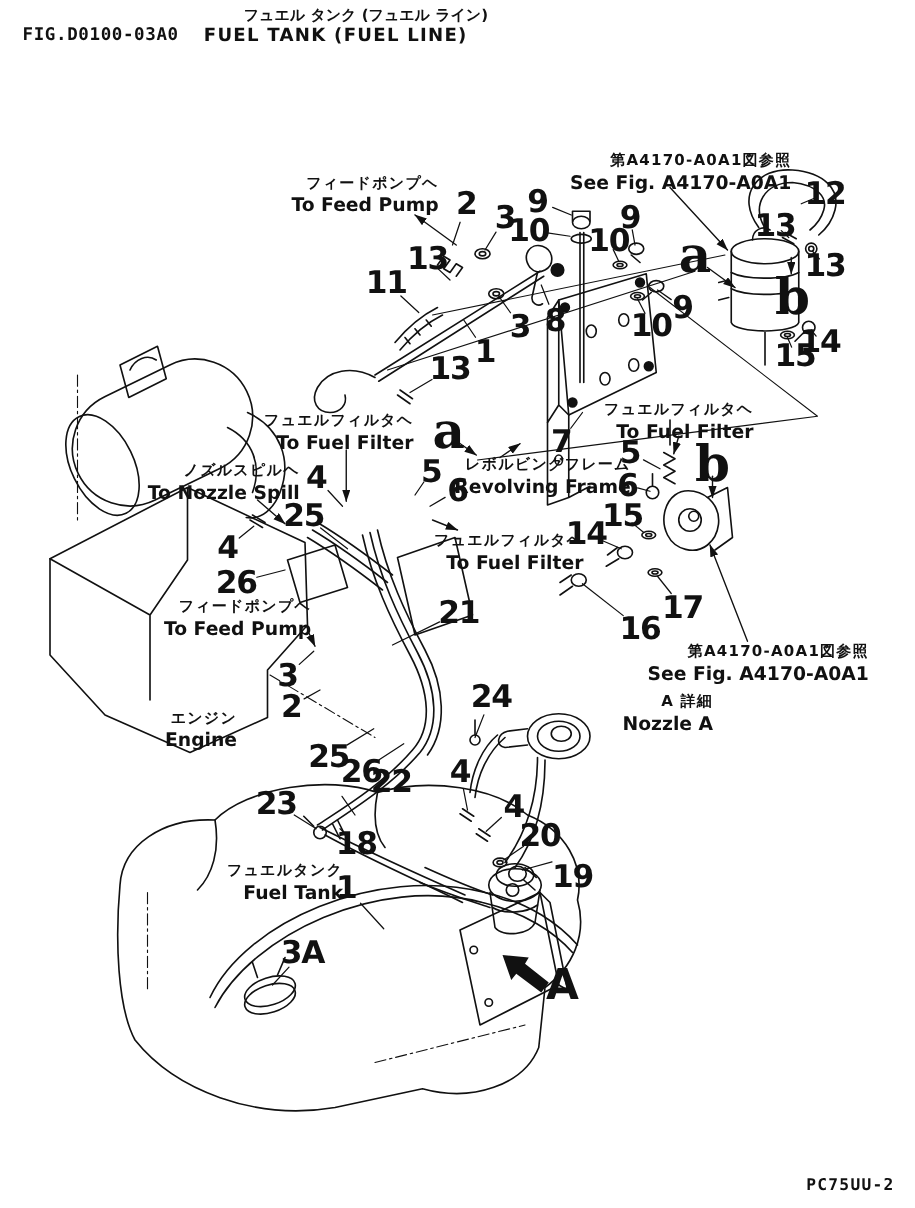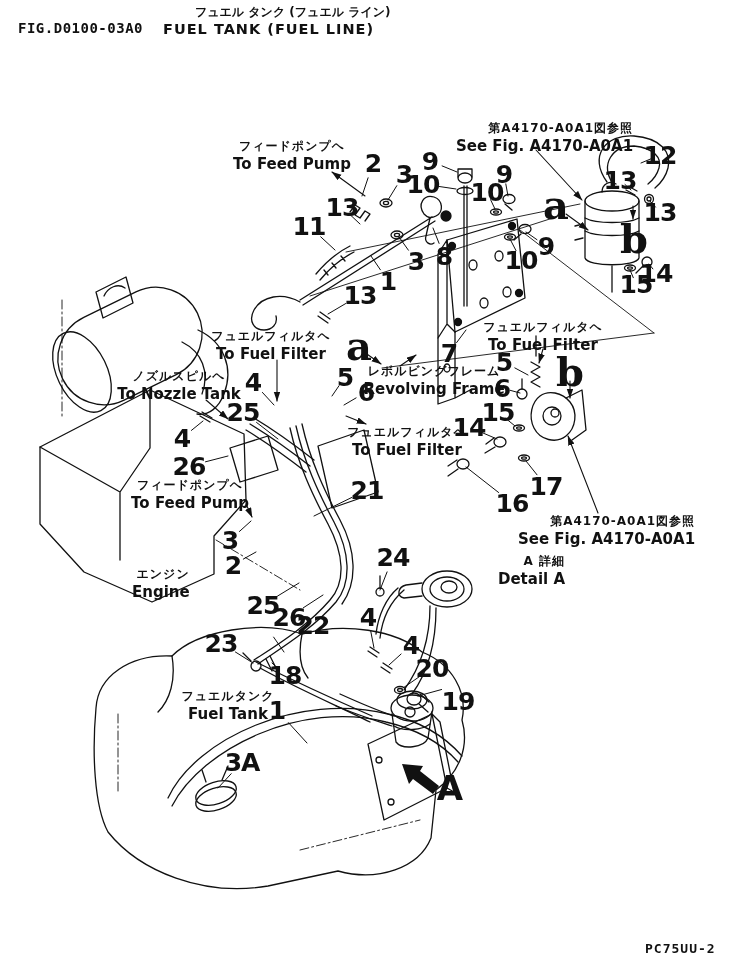--- a/index.html
+++ b/index.html
@@ -7,21 +7,21 @@
         font-family:"Liberation Sans",sans-serif;color:#111;}
   #drawing{position:absolute;left:0;top:0;}
   #header{position:absolute;left:18px;top:4px;display:flex;align-items:flex-end;gap:20px;white-space:nowrap;}
   #fig-code{font:700 14px "DejaVu Sans Mono",monospace;letter-spacing:.5px;padding-bottom:1px;}
   #header .titles{line-height:1.1;}
   #header .jp{font:700 12px "DejaVu Sans",sans-serif;margin-left:32px;}
   #header .en{font:700 14.5px "DejaVu Sans",sans-serif;letter-spacing:1px;}
   #footer{position:absolute;left:645px;top:941px;font:700 13px "DejaVu Sans Mono",monospace;letter-spacing:1px;}
   .callout{position:absolute;transform:translate(-50%,-50%);
            font:700 25px "DejaVu Sans",sans-serif;letter-spacing:-1px;white-space:nowrap;}
-  .annotation{position:absolute;white-space:nowrap;line-height:1.2;text-align:center;}
+  .annotation{position:absolute;white-space:nowrap;line-height:1.2;text-align:right;}
   .annotation .jp{font:700 12px "DejaVu Sans",sans-serif;letter-spacing:1px;}
   .annotation .en{font:700 15px "DejaVu Sans",sans-serif;}
   .annotation.left{text-align:right;}
   .annotation.center{transform:translateX(-50%);}
   .detail-letter{position:absolute;transform:translate(-50%,-50%);
                  font:700 40px "DejaVu Serif",serif;}
   .view-letter{font:700 34px "DejaVu Sans",sans-serif;}
 </style>
 </head>
 <body>
@@ -279,21 +279,21 @@
       <div class="annotation center" style="left: 434px; top: 363px;">
         <div class="jp">レボルビングフレーム</div>
         <div class="en">Revolving Frame</div>
       </div>
       <div class="annotation center" style="left: 543px; top: 319px;">
         <div class="jp">フュエルフィルタヘ</div>
         <div class="en">To Fuel Filter</div>
       </div>
       <div class="annotation center" style="left: 173px; top: 368px; padding-left: 12px;">
         <div class="jp">ノズルスピルヘ</div>
-        <div class="en">To Nozzle Tank</div>
+        <div class="en">To Nozzle Spill</div>
       </div>
       <div class="annotation center" style="left: 407px; top: 424px;">
         <div class="jp">フュエルフィルタヘ</div>
         <div class="en">To Fuel Filter</div>
       </div>
       <div class="annotation center" style="left: 190px; top: 477px;">
         <div class="jp">フィードポンプヘ</div>
         <div class="en">To Feed Pump</div>
       </div>
       <div class="annotation left" style="left: 132px; top: 529px; margin-top: 37px;">
@@ -303,21 +303,21 @@
       <div class="annotation center" style="left: 228px; top: 688px;">
         <div class="jp">フュエルタンク</div>
         <div class="en">Fuel Tank</div>
       </div>
       <div class="annotation left" style="left: 518px; top: 513px;">
         <div class="jp">第A4170-A0A1図参照</div>
         <div class="en">See Fig. A4170-A0A1</div>
       </div>
       <div class="annotation left" style="left: 498px; top: 553px;">
         <div class="jp">A 詳細</div>
-        <div class="en">Detail A</div>
+        <div class="en">Nozzle A</div>
       </div>
       <div class="callout" style="left: 373px; top: 163px;">2</div>
       <div class="callout" style="left: 404px; top: 174px;">3</div>
       <div class="callout" style="left: 430px; top: 161px;">9</div>
       <div class="callout" style="left: 423px; top: 184px;">10</div>
       <div class="callout" style="left: 504px; top: 174px;">9</div>
       <div class="callout" style="left: 487px; top: 192px;">10</div>
       <div class="callout" style="left: 342px; top: 207px;">13</div>
       <div class="callout" style="left: 309px; top: 226px;">11</div>
       <div class="callout" style="left: 660px; top: 155px;">12</div>

